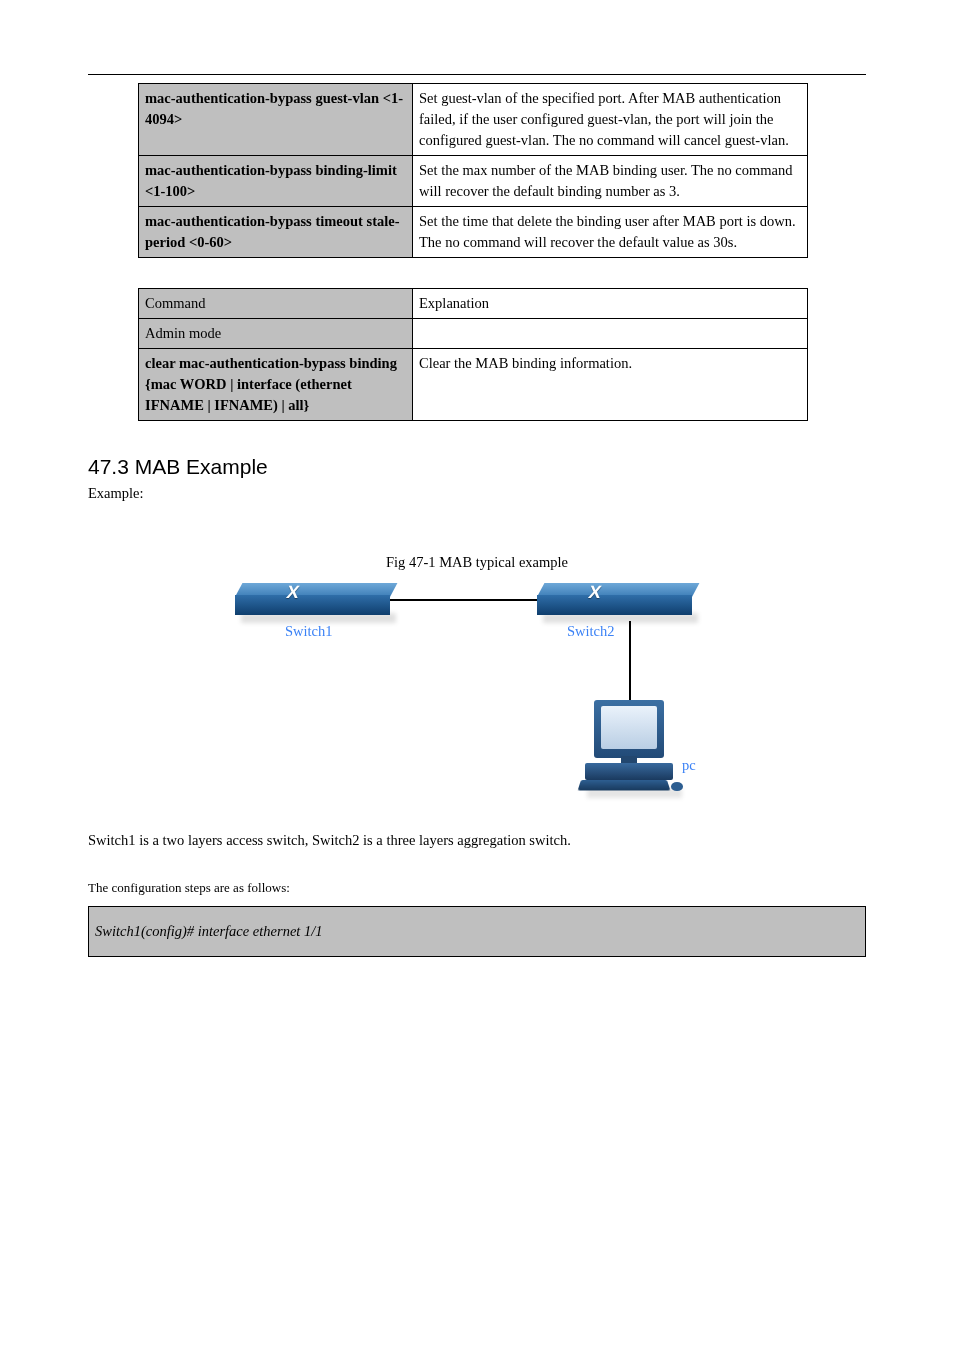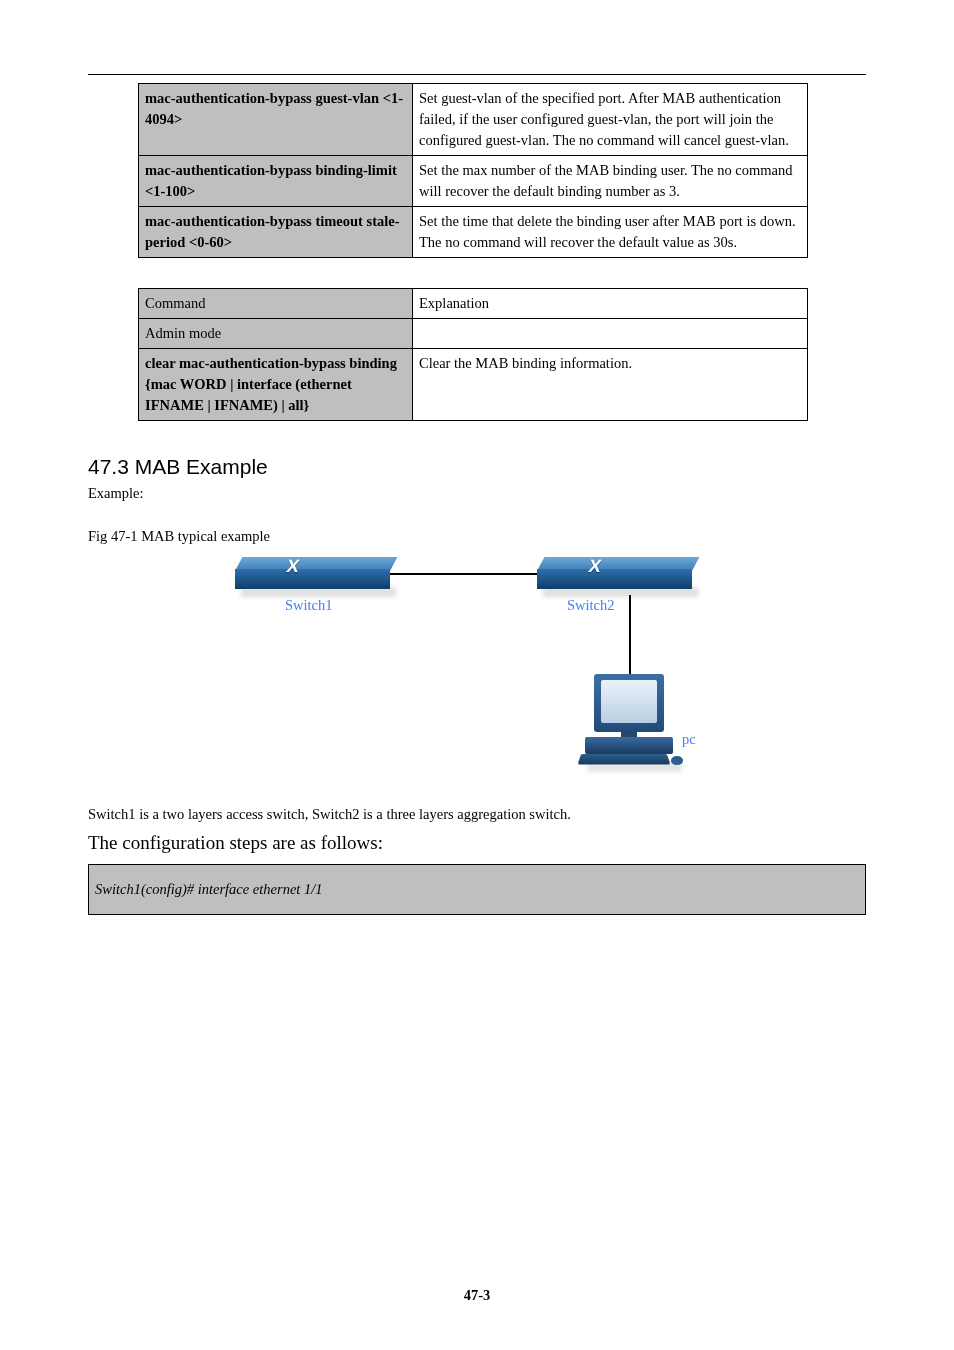--- a/index.html
+++ b/index.html
@@ -36,23 +36,23 @@
   .tbl td.left {
     background: #bfbfbf;
     width: 274px;
   }
   .section-heading {
     font-family: Arial, sans-serif;
     font-size: 21px;
     margin: 34px 0 6px 0;
   }
   .fig-caption {
-    text-align: left;
-    font-size: 14.5px;
-    margin-top: 26px;
+    text-align: center;
+    font-size: 14.5px;
+    margin-top: 52px;
   }
   .diagram {
     width: 500px;
     height: 227px;
     margin: 6px auto 0 auto;
     position: relative;
   }
   .switch {
     position: absolute;
     width: 155px;
@@ -137,22 +137,22 @@
   .pc-shadow{
     position:absolute; left:10px; top:88px; width:95px; height:10px;
     background: rgba(0,0,0,0.1); filter: blur(2px);
   }
   .body-text {
     font-size: 14.5px;
     line-height: 1.5;
     margin-top: 26px;
   }
   .steps-heading {
-    font-size: 19px;
-    margin-top: 6px;
+    font-size: 13px;
+    margin-top: 28px;
   }
   .code-box {
     margin-top: 10px;
     border: 1px solid #000;
     background: #bfbfbf;
     padding: 14px 6px;
     font-size: 14.5px;
     line-height: 1.45;
     min-height: 28px;
     font-style: italic;
@@ -255,16 +255,13 @@
   </div>
 
   <div class="body-text">Switch1 is a two layers access switch, Switch2 is a three layers aggregation switch.</div>
 
   <div class="steps-heading">The configuration steps are as follows:</div>
 
   <div class="code-box">
     <span>Switch1(config)# interface ethernet 1/1</span>
   </div>
 
-  <div class="page-num">
-    <b>47-3</b>
-  </div>
 </div>
 
 </body></html>

